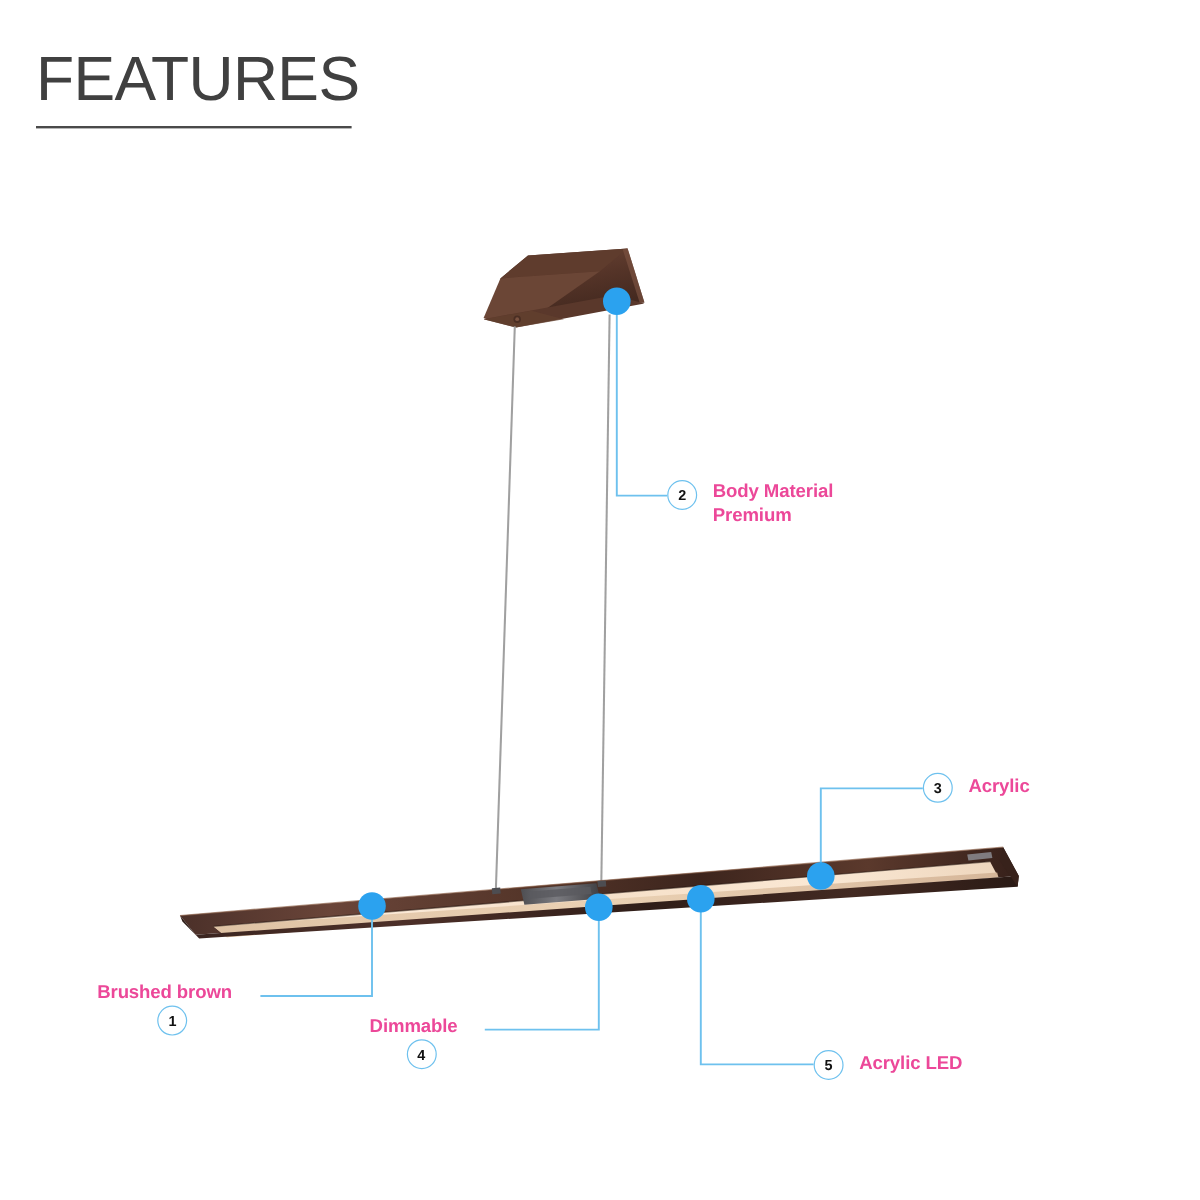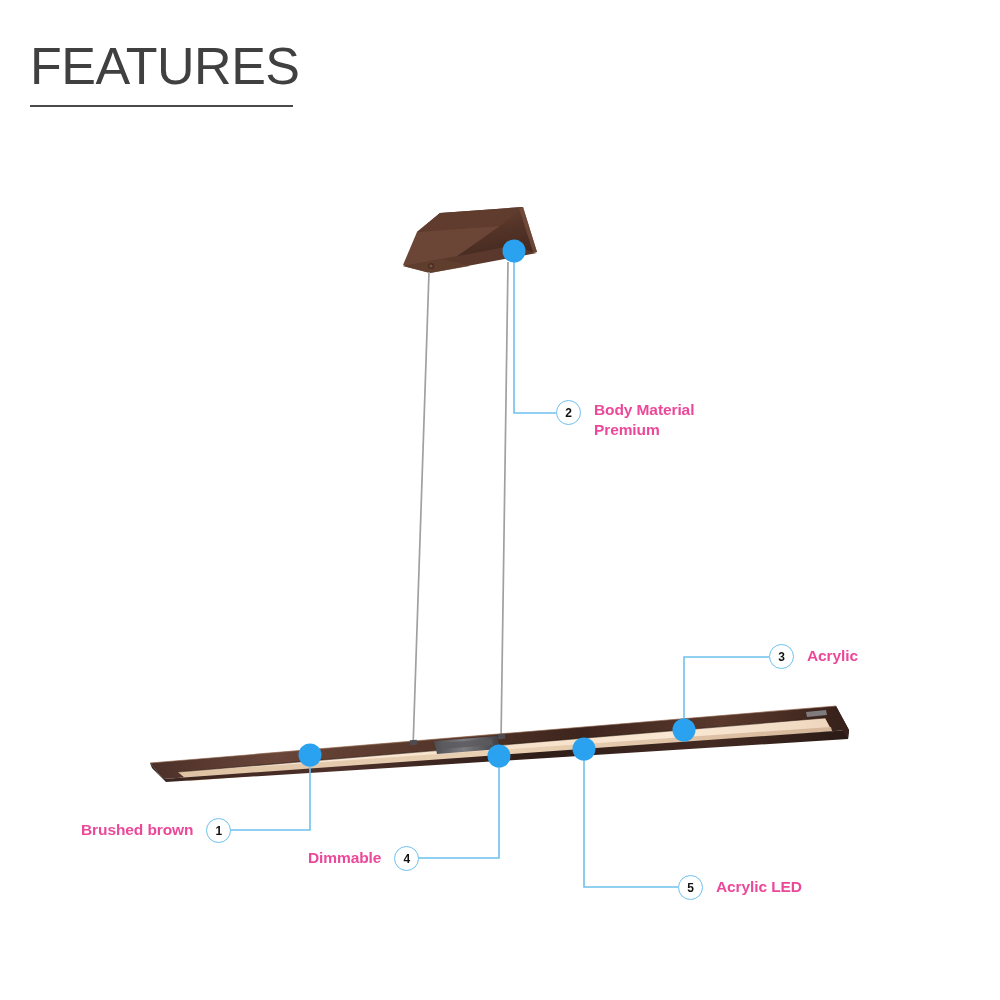--- a/index.html
+++ b/index.html
@@ -75,21 +75,21 @@
   }
   .callout-label {
     font-size: 15.5px;
     font-weight: 700;
     color: #ec4899;
     line-height: 1.32;
     letter-spacing: -0.1px;
   }
   .callout.label-right .callout-label { margin-left: 13px; }
   .callout.label-left  .callout-label { margin-right: 13px; }
-  .callout.label-left { }
+  .callout.label-left { flex-direction: column; }
 </style>
 </head>
 <body>
 
 <div id="stage">
 
   <div id="title-block">
     <h1 id="page-title">FEATURES</h1>
     <div id="title-rule"></div>
   </div>

